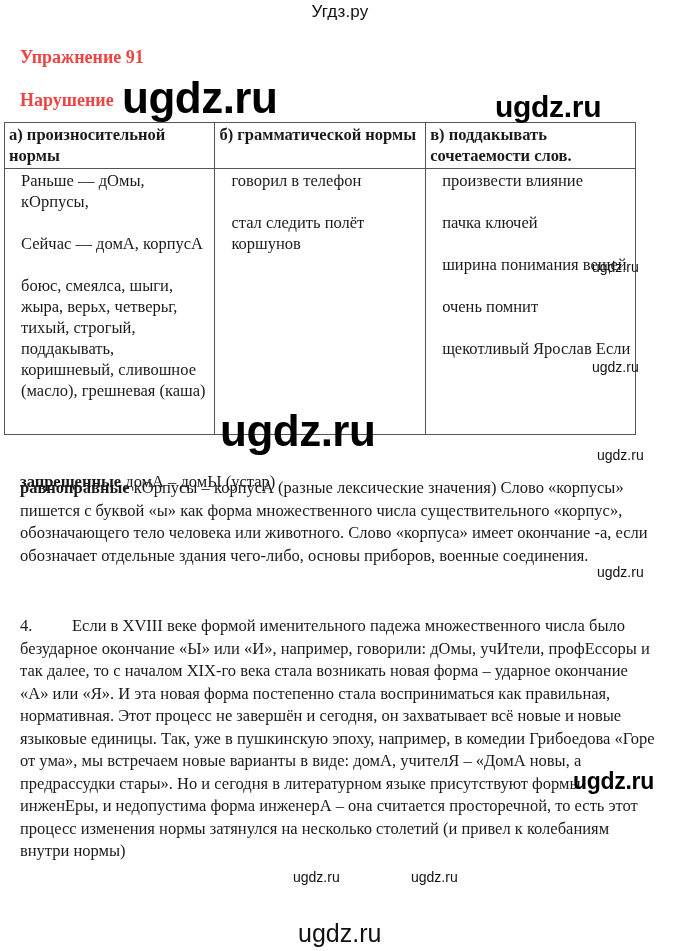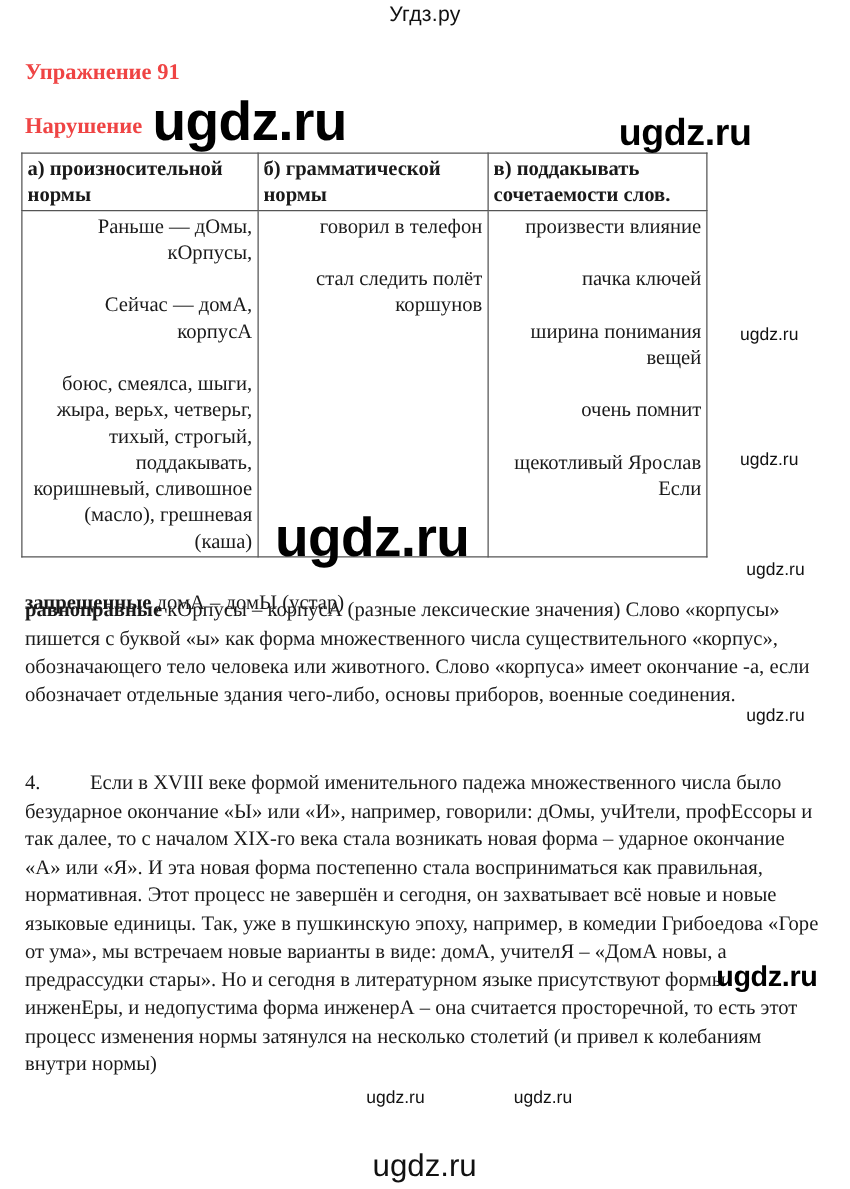--- a/index.html
+++ b/index.html
@@ -18,33 +18,33 @@
     .wm {
       position: absolute; font-family: "Liberation Sans", sans-serif; font-weight: bold;
       color: #000; line-height: 1; white-space: nowrap;
     }
     .wm-big { font-size: 44px; letter-spacing: -0.5px; }
     .wm-mid { font-size: 30px; letter-spacing: -0.3px; }
     .wm-small { font-size: 14px; font-weight: normal; color: #111; }
     .wm-foot { font-size: 25px; font-weight: normal; color: #111; }
 
     table.norms {
-      position: absolute; left: 17px; top: 122px; width: 549px;
+      position: absolute; left: 4px; top: 122px; width: 632px;
       border-collapse: collapse; font-size: 16.5px; line-height: 21px;
     }
     table.norms td, table.norms th {
       border: 1.2px solid #555; vertical-align: top; text-align: left;
       padding: 1px 4px 2px 4px;
     }
     table.norms th { font-weight: bold; height: 38px; }
     table.norms td { height: 262px; }
     .col-a { width: 204px; }
     .col-b { width: 205px; }
     .col-c { width: 205px; }
-    .entry { margin: 0 0 21px 0; text-align: right; }
+    .entry { margin: 0 0 21px 12px; }
     .entry:last-child { margin-bottom: 0; }
 
     .para {
       position: absolute; left: 20px; width: 640px; font-size: 16.5px; line-height: 22.5px;
     }
     .para b { font-weight: bold; }
     .num { display: inline-block; width: 52px; }
   </style>
 </head>
 <body>

